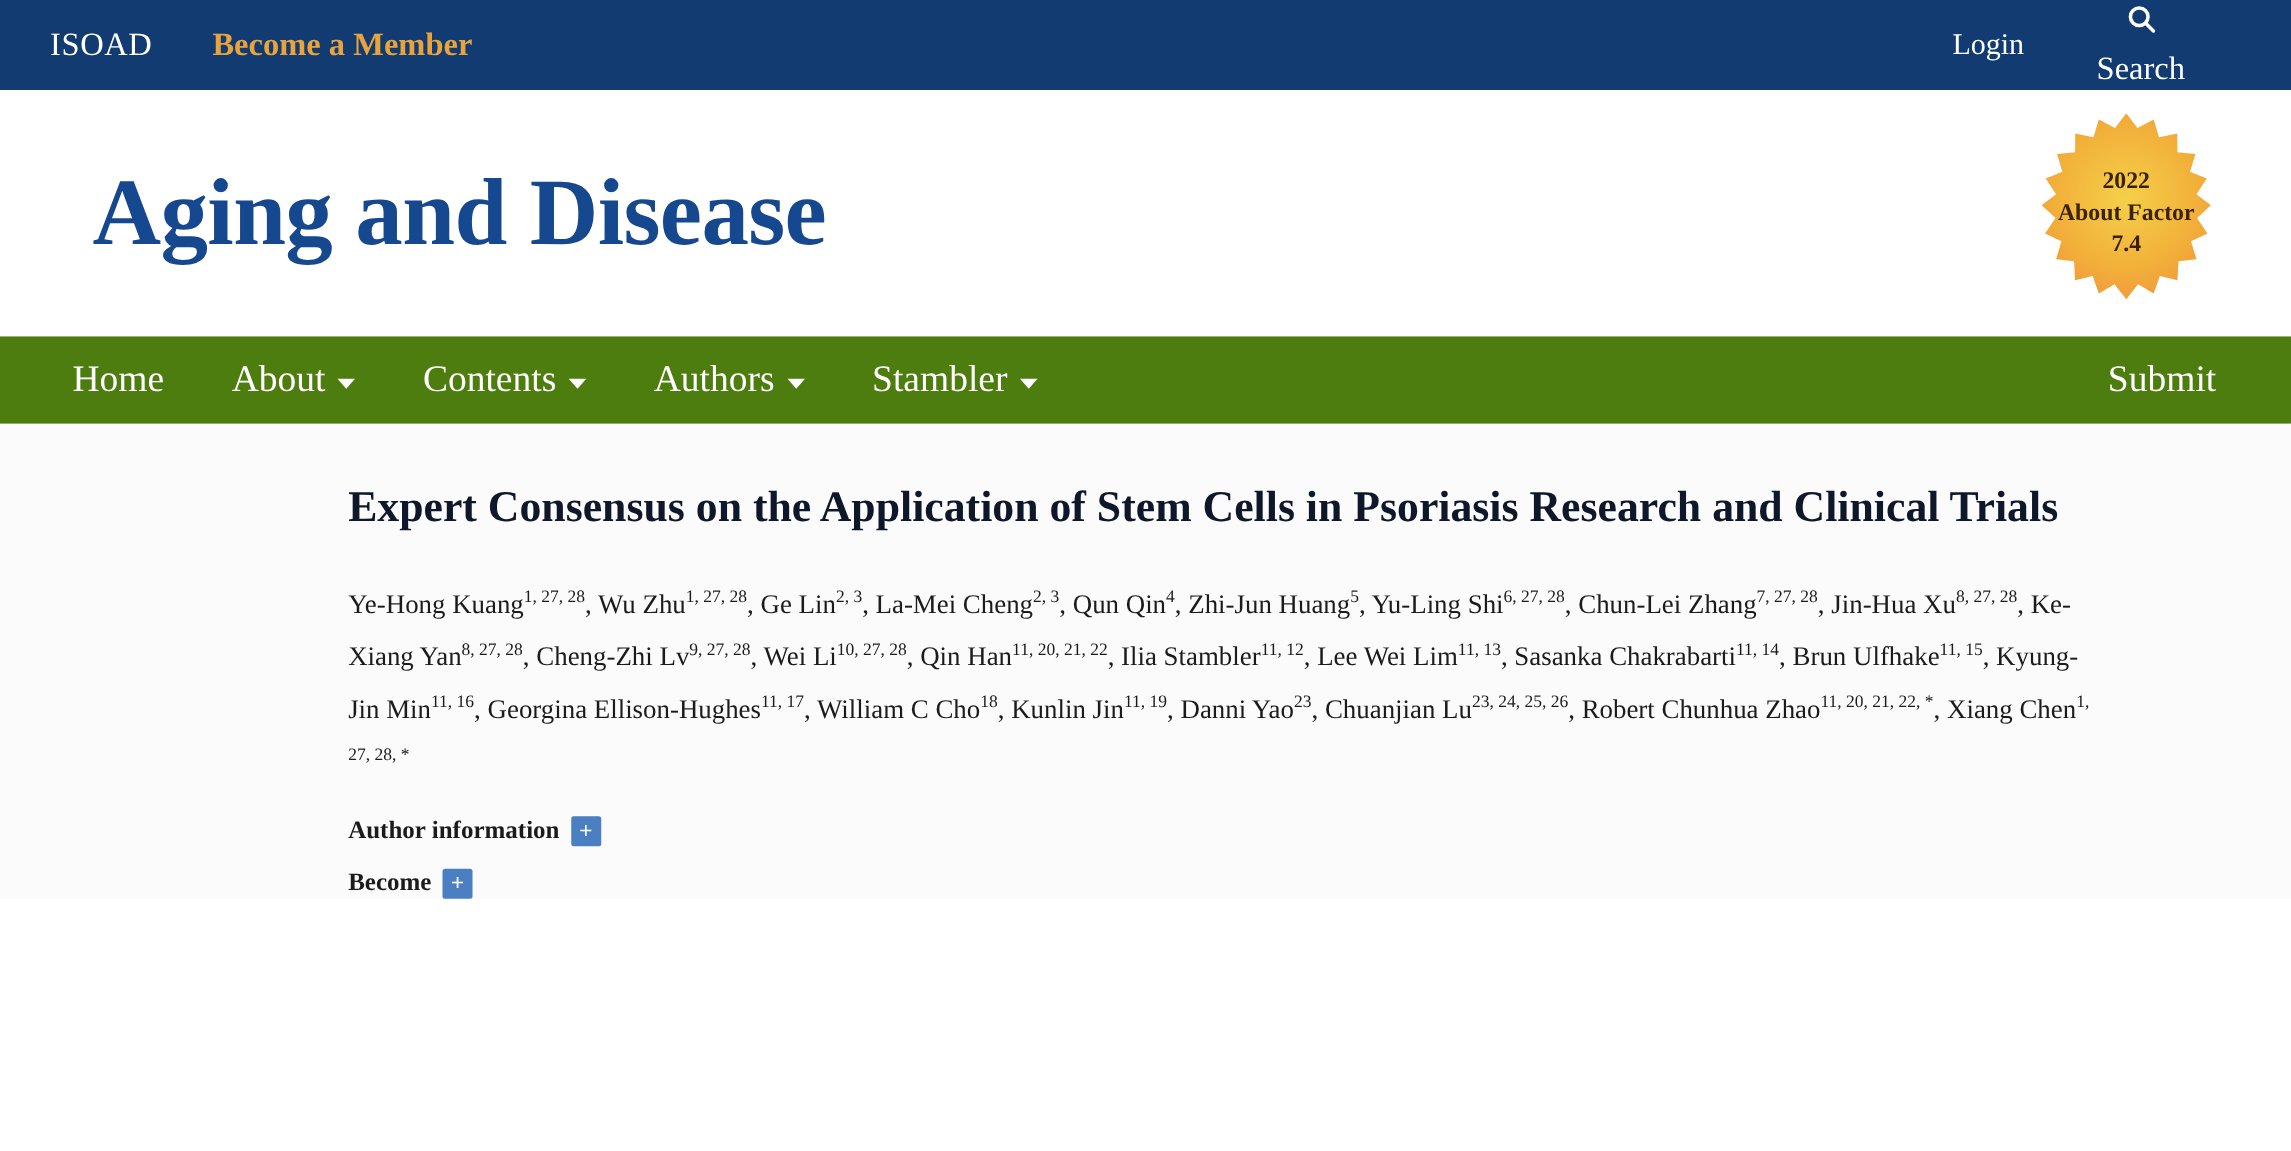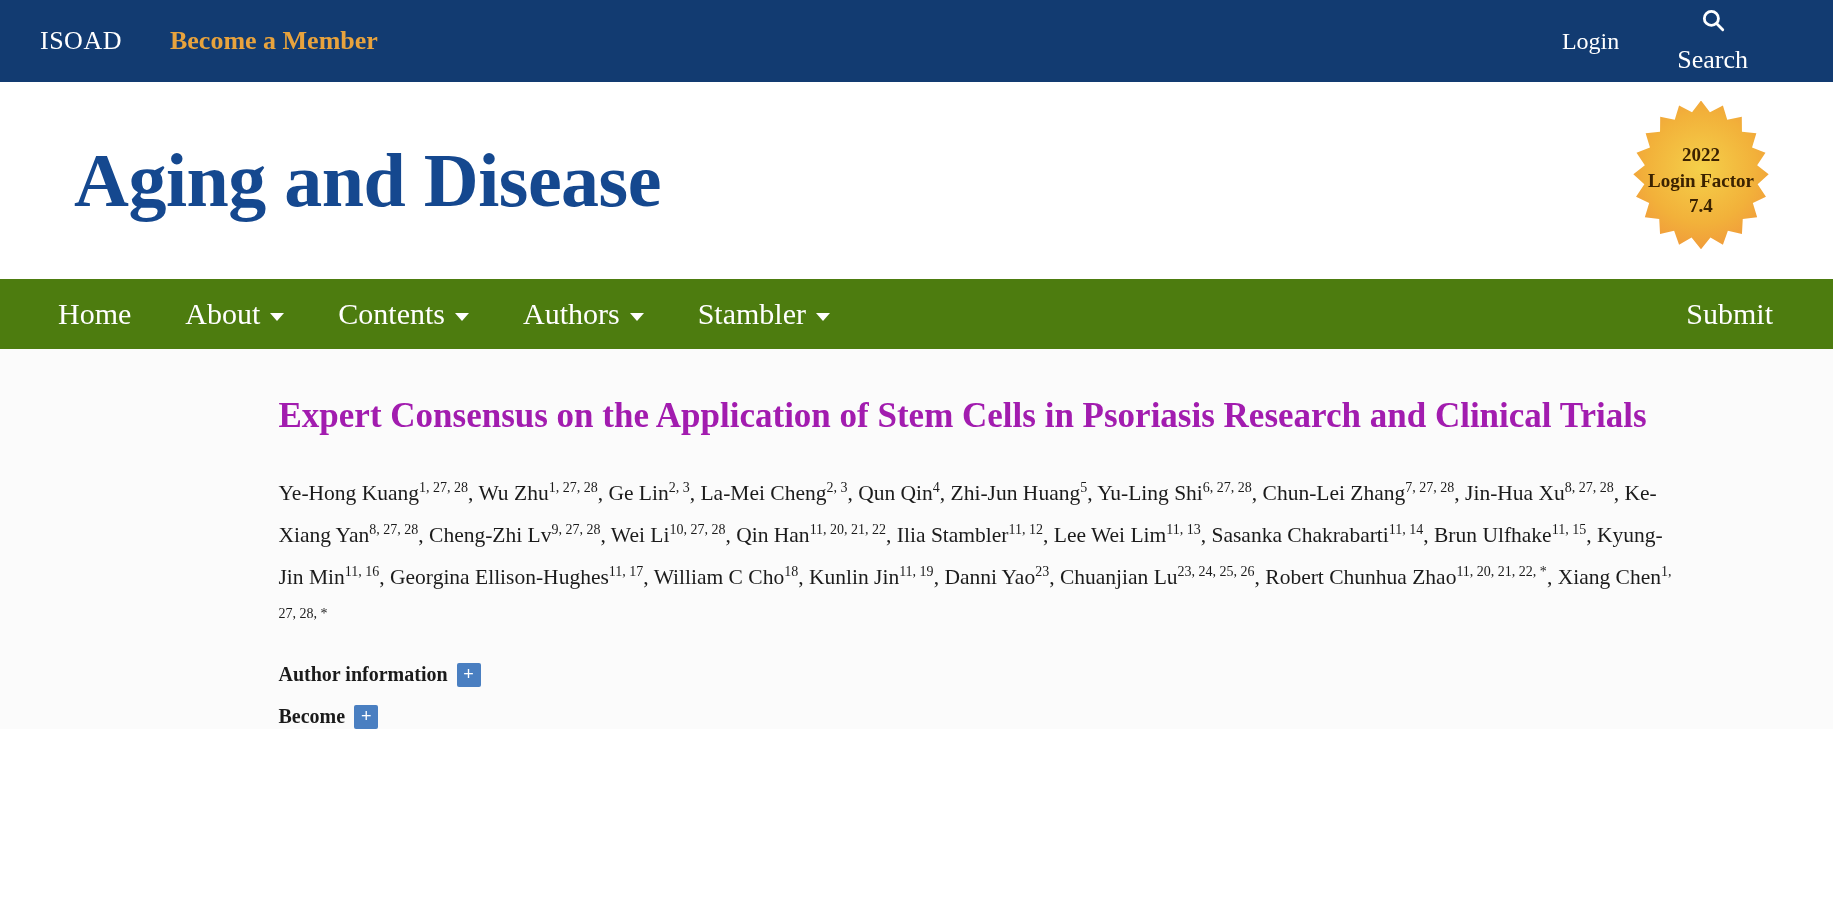--- a/index.html
+++ b/index.html
@@ -7,21 +7,21 @@
     margin: 0;
     padding: 0;
     width: 1833px;
     background: #ffffff;
     font-family: "Liberation Serif", serif;
   }
 
   
   .topbar {
     background: #123b71;
-    height: 82px;
+    height: 72px;
     display: flex;
     align-items: center;
     padding: 0 40px;
     color: #ffffff;
   }
   .topbar .brand {
     font-size: 26px;
     letter-spacing: .5px;
     margin-right: 48px;
     color: #ffffff;
@@ -200,21 +200,21 @@
   .breadcrumb .doi-value { color: #2d6cb5; }
 
   .article-type {
     font-size: 21px;
     color: #4a4a4a;
     margin-bottom: 30px;
   }
   .article-title {
     font-size: 35px;
     font-weight: bold;
-    color: #a21caf;
+    color: #0f172a;
     line-height: 1.32;
     margin: 0 0 34px 0;
     max-width: 1430px;
   }
   .authors {
     font-size: 21.5px;
     color: #1b1b1b;
     line-height: 1.95;
     max-width: 1400px;
     margin-bottom: 22px;
@@ -263,21 +263,21 @@
   </div>
 </div>
 
 <div class="masthead">
   <div class="journal-title">Aging and Disease</div>
 
   <div class="impact-badge">
     <div class="star"></div>
     <div class="txt">
       <div>2022</div>
-      <div>Login Factor</div>
+      <div>About Factor</div>
       <div>7.4</div>
     </div>
   </div>
 </div>
 
 <div class="mainnav">
   <div class="nav-item">
     <span>Home</span>
   </div>
   <div class="nav-item">

